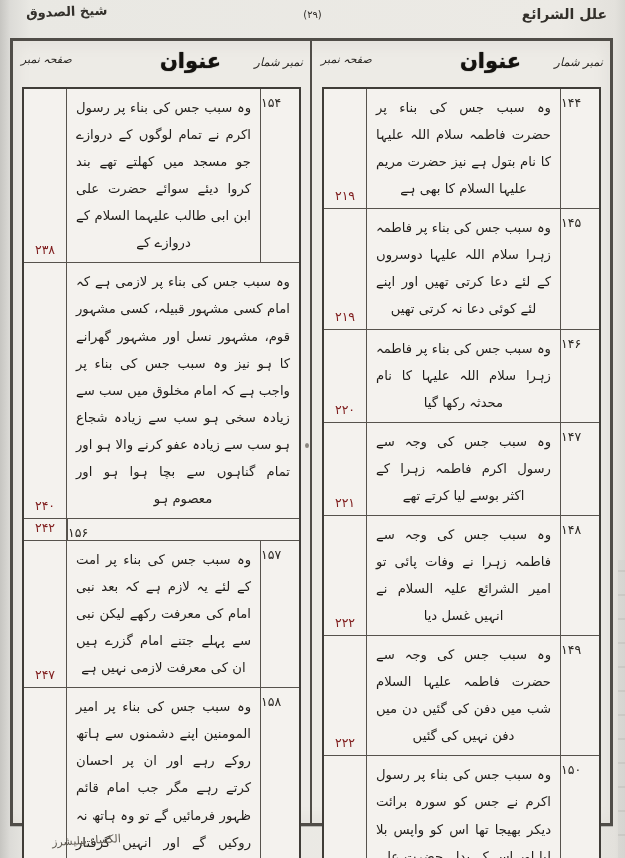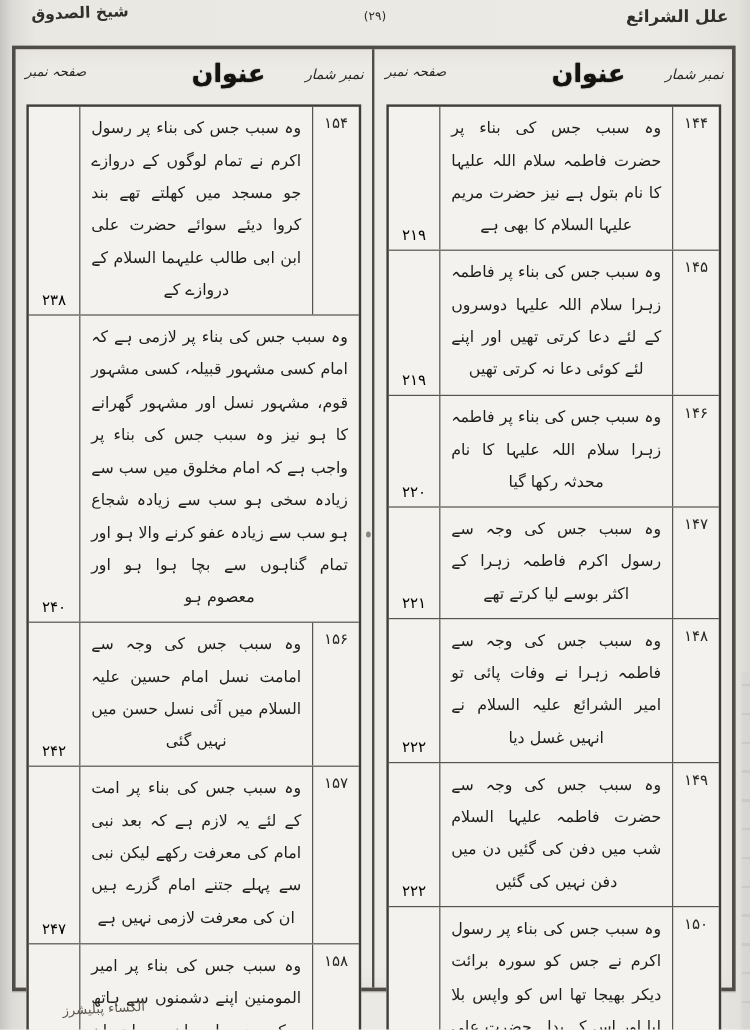--- a/index.html
+++ b/index.html
@@ -31,24 +31,24 @@
     text-shadow:0 0 1px #151310;margin-left:29px;}
   .h-page{position:absolute;left:8px;top:12px;font-size:11px;font-style:italic;color:#2c2925;}
   
   .inner-table{
     margin:0 9px;border:2px solid #403d38;background:#f4f2ee;
     display:flex;flex-direction:column;
   }
   .row{display:flex;border-bottom:1.5px solid #57534d;}
   .row:last-child{border-bottom:none;}
   .pcell{width:42px;border-right:1.3px solid #57534d;display:flex;align-items:flex-end;justify-content:center;
-    padding-bottom:5px;font-size:12.5px;color:#000000;}
+    padding-bottom:5px;font-size:12.5px;color:#7f1d1d;}
   .tcell{flex:1;direction:rtl;text-align:justify;text-align-last:center;
     padding:5px 9px 6px 9px;font-size:13.2px;line-height:2.05;color:#211e1a;}
-  .scell{width:38px;border-left:1.3px solid #57534d;text-align:center;padding-top:6px;
+  .scell{width:38px;border-left:1.3px solid #57534d;text-align:left;padding-top:6px;
     font-size:12.5px;color:#2a2722;}
   
   .footer{position:absolute;left:52px;top:834px;font-size:11px;color:#5e5950;transform:rotate(-3deg);}
   .artifact-dot{position:absolute;left:305px;top:443px;width:4px;height:5px;border-radius:50%;background:#8a867e;}
   .edge-lines{position:absolute;right:0;top:560px;width:7px;height:298px;
     background:repeating-linear-gradient(0deg,#d4d3cf 0 22px,#bdbcb8 22px 24px);opacity:.55;}
 </style>
 </head>
 <body>
 
@@ -128,21 +128,20 @@
           <div class="scell">۱۵۴</div>
         </div>
 
         <div class="row">
           <div class="pcell">۲۴۰</div>
           <div class="tcell" dir="rtl">وہ سبب جس کی بناء پر لازمی ہے کہ امام کسی مشہور قبیلہ، کسی مشہور قوم، مشہور نسل اور مشہور گھرانے کا ہو نیز وہ سبب جس کی بناء پر واجب ہے کہ امام مخلوق میں سب سے زیادہ سخی ہو سب سے زیادہ شجاع ہو سب سے زیادہ عفو کرنے والا ہو اور تمام گناہوں سے بچا ہوا ہو اور معصوم ہو</div>
         </div>
 
         <div class="row">
           <div class="pcell">۲۴۲</div>
-          <div class="tcell" dir="rtl">وہ سبب جس کی وجہ سے امامت نسل امام حسین علیہ السلام میں آئی نسل حسن میں نہیں گئی</div>
           <div class="scell">۱۵۶</div>
         </div>
 
         <div class="row">
           <div class="pcell">۲۴۷</div>
           <div class="tcell" dir="rtl">وہ سبب جس کی بناء پر امت کے لئے یہ لازم ہے کہ بعد نبی امام کی معرفت رکھے لیکن نبی سے پہلے جتنے امام گزرے ہیں ان کی معرفت لازمی نہیں ہے</div>
           <div class="scell">۱۵۷</div>
         </div>
 
         <div class="row">

